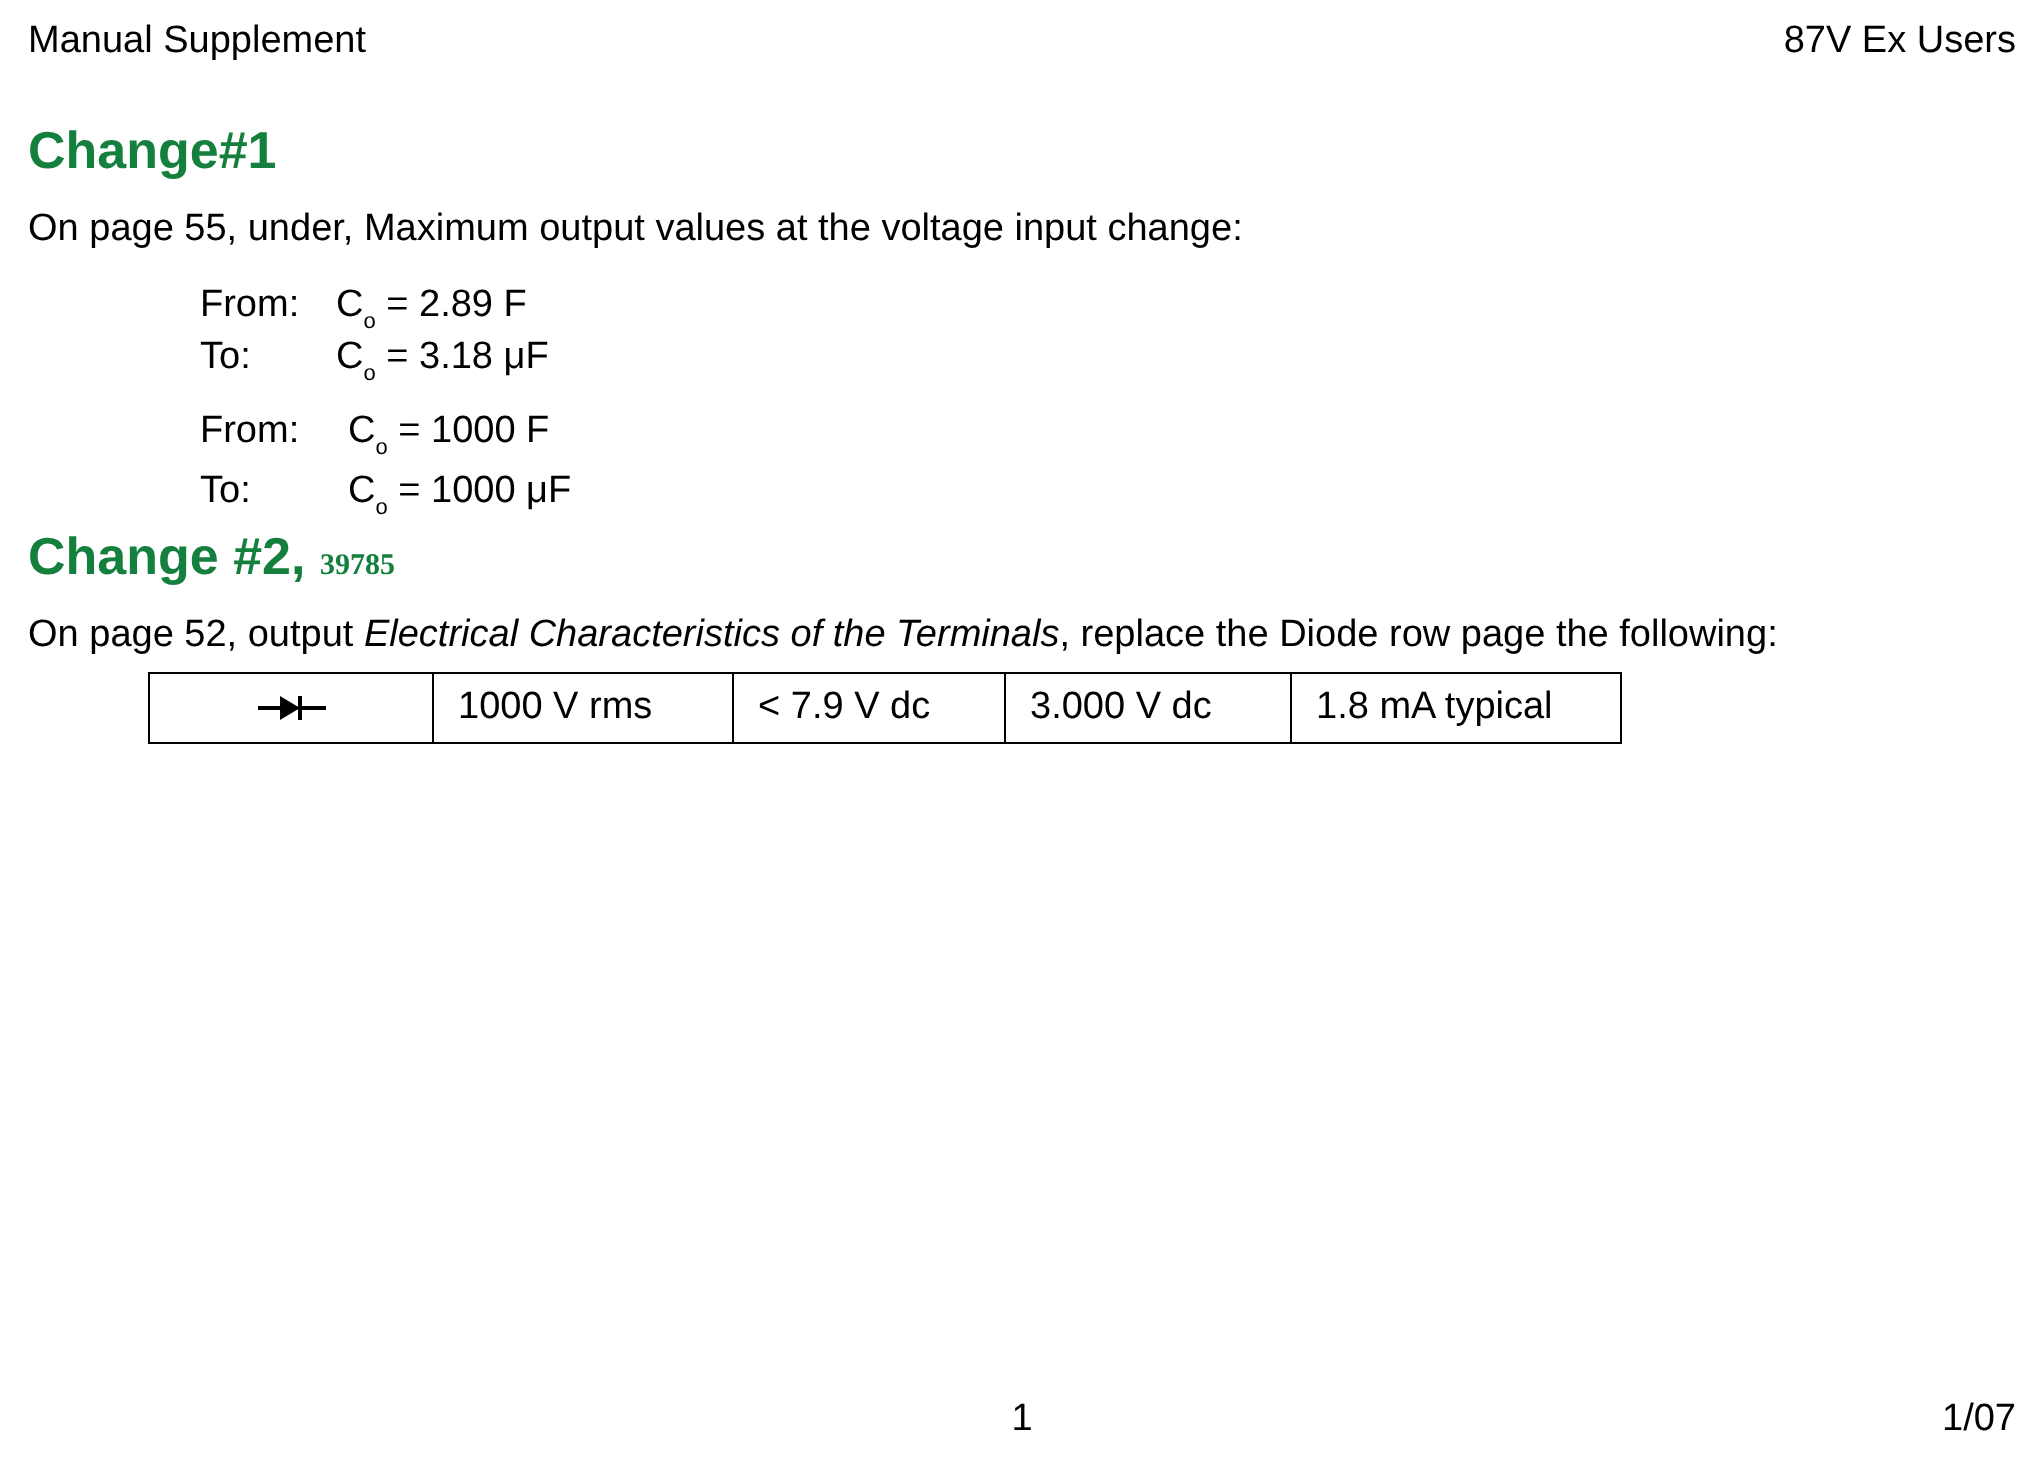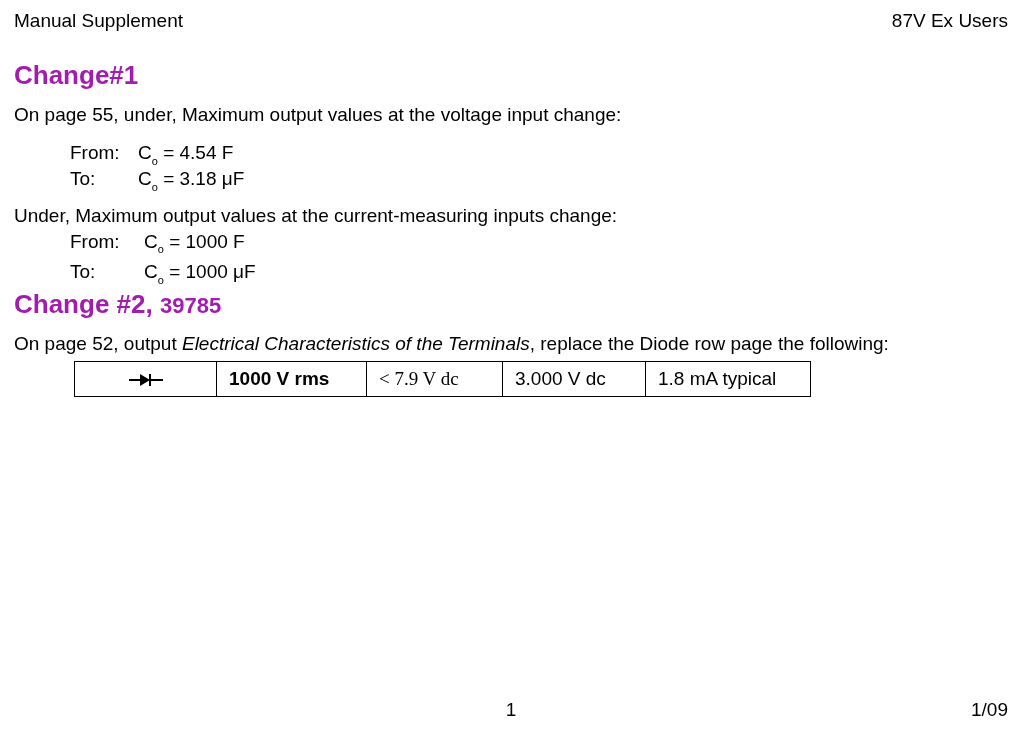--- a/index.html
+++ b/index.html
@@ -20,31 +20,32 @@
     height: 100%;
     position: relative;
   }
   .header {
     display: flex;
     justify-content: space-between;
     font-size: 19px;
     margin-bottom: 28px;
   }
   h2.red {
-    color: #a21caf;
+    color: #15803d;
     font-family: Arial, Helvetica, sans-serif;
     font-weight: bold;
     font-size: 26px;
     margin: 0 0 12px 0;
   }
   h2.red .sub {
-    font-size: 22px;
+    font-size: 15px;
+    font-family: Liberation Serif, serif;
   }
   .indent1 { margin-left: 30px; }
-  .indent2 { margin-left: 56px; }
+  .indent2 { margin-left: 86px; }
   .para { margin: 0 0 14px 0; line-height: 1.25; }
   .para-tight { margin: 0 0 2px 0; line-height: 1.25; }
   .bold { font-weight: normal; }
   .ital { font-style: italic; margin-top: 13px; }
   .fromto {
     display: flex;
     margin-bottom: 0px;
     line-height: 1.25;
   }
   .fromto .lbl { width: 68px; }
@@ -58,22 +59,22 @@
   table.diode td {
     border: 1px solid #000;
     padding: 6px 12px 6px 12px;
     font-size: 19px;
     height: 22px;
     box-sizing: content-box;
     text-align: left;
     vertical-align: middle;
   }
   table.diode td.c0 { width: 117px; text-align: center; }
-  table.diode td.c1 { width: 125px; font-weight: bold; }
-  table.diode td.c2 { width: 111px; font-family: Liberation Serif, serif; }
+  table.diode td.c1 { width: 125px; }
+  table.diode td.c2 { width: 111px; }
   table.diode td.c3 { width: 118px; }
   table.diode td.c4 { width: 140px; }
   .footer {
     position: absolute;
     bottom: 8px;
     left: 0;
     width: 100%;
     display: flex;
     justify-content: space-between;
     font-size: 19px;
@@ -96,31 +97,28 @@
 
   <h2 class="red">Change#1</h2>
 
   <p class="para indent1">
     <span>On page 55, under, </span><span class="bold">Maximum output values at the voltage input</span><span> change:</span>
   </p>
 
   <div class="indent2 block">
     <div class="fromto">
       <span class="lbl">From:</span>
-      <span class="val"><span>C</span><span class="sub-o">o</span><span> = 4.54 F</span></span>
+      <span class="val"><span>C</span><span class="sub-o">o</span><span> = 2.89 F</span></span>
     </div>
     <div class="fromto">
       <span class="lbl">To:</span>
       <span class="val"><span>C</span><span class="sub-o">o</span><span> = 3.18 μF</span></span>
     </div>
   </div>
 
-  <p class="para-tight indent1">
-    <span>Under, </span><span class="bold">Maximum output values at the current-measuring inputs</span><span> change:</span>
-  </p>
 
   <div class="indent2" style="margin-bottom:2px;">
     <div class="fromto">
       <span class="lbl" style="width:74px;">From:</span>
       <span class="val"><span>C</span><span class="sub-o">o</span><span> = 1000 F</span></span>
     </div>
     <div class="fromto" style="margin-top:4px;">
       <span class="lbl" style="width:74px;">To:</span>
       <span class="val"><span>C</span><span class="sub-o">o</span><span> = 1000 μF</span></span>
     </div>
@@ -149,16 +147,16 @@
       <td class="c2">&lt; 7.9 V dc</td>
       <td class="c3">3.000 V dc</td>
       <td class="c4">1.8 mA typical</td>
     </tr>
   </tbody>
     </table>
 
   <div class="footer">
     <span></span>
     <span class="mid">1</span>
-    <span>1/09</span>
+    <span>1/07</span>
   </div>
 
 </div>
 
 </body></html>

